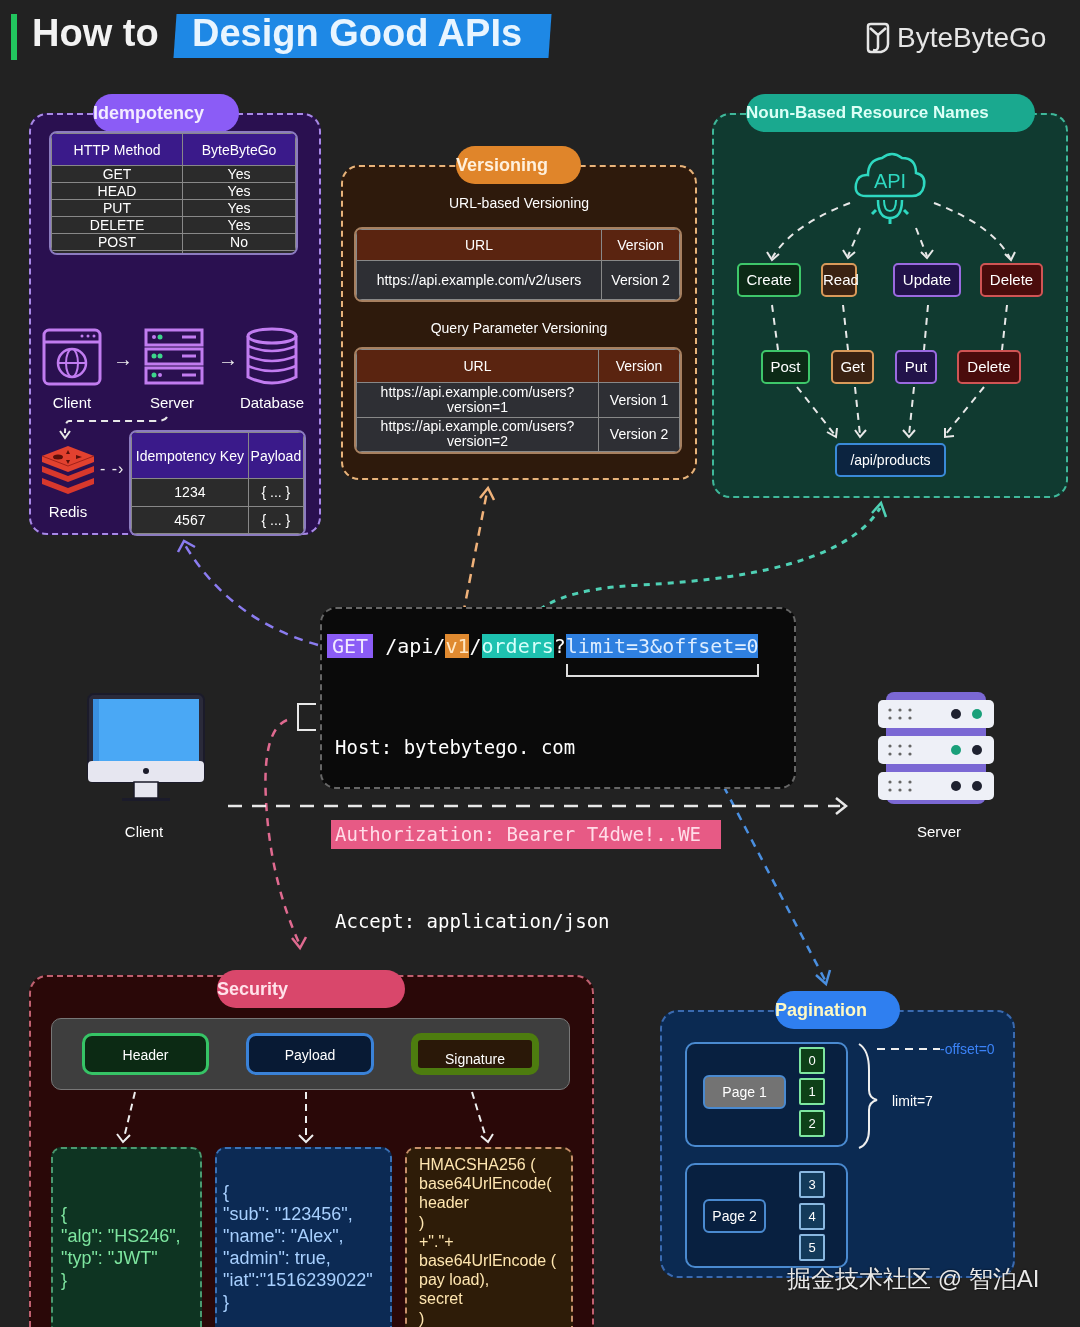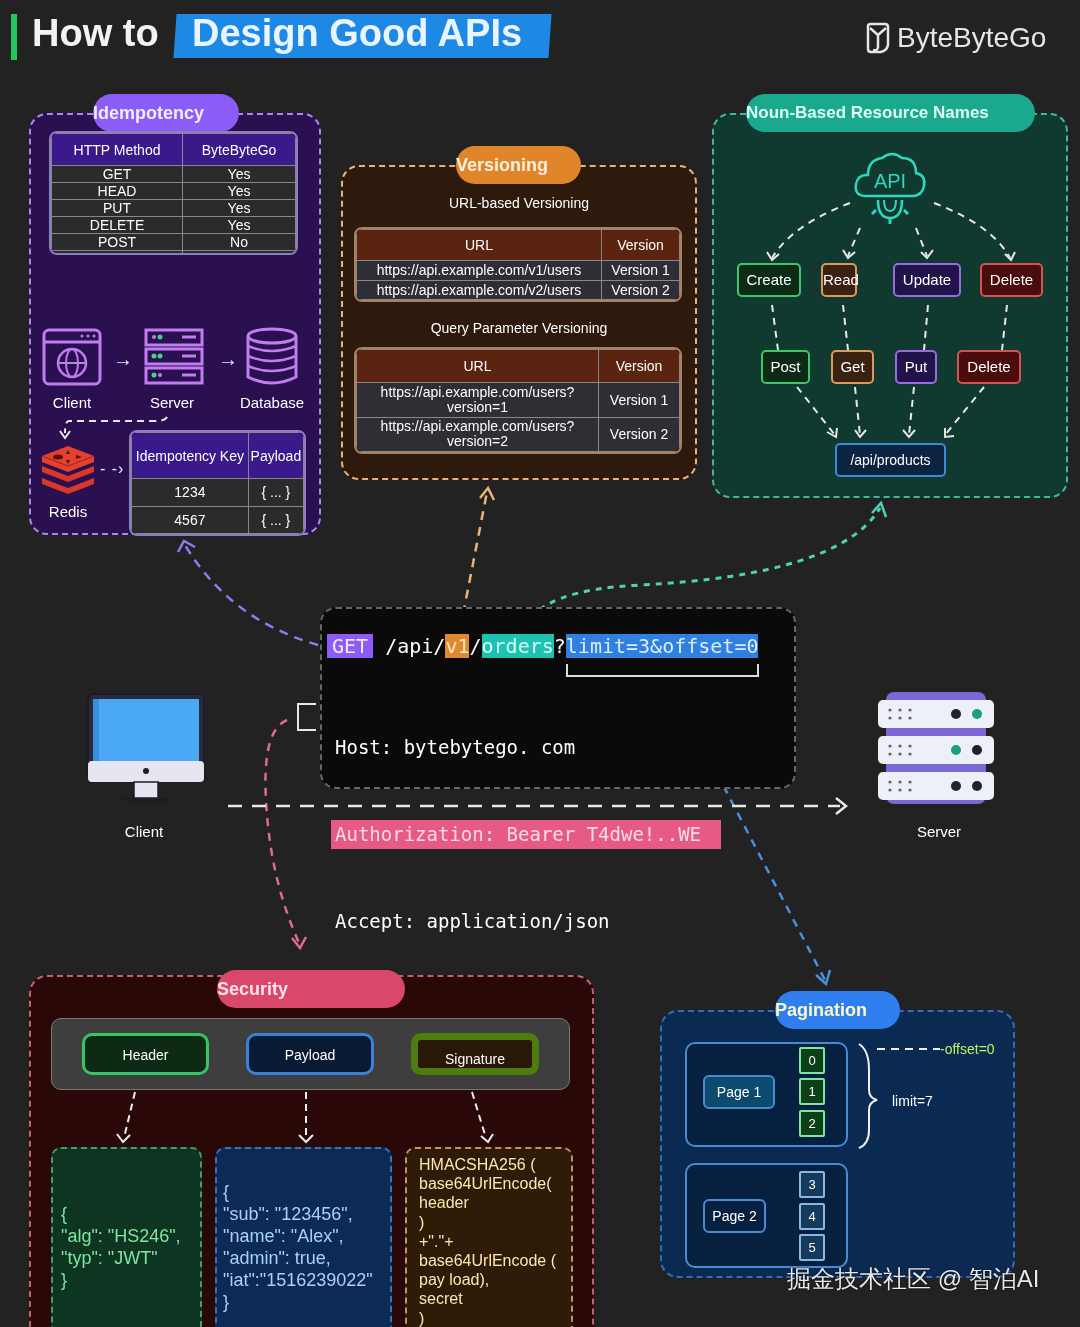--- a/index.html
+++ b/index.html
@@ -171,24 +171,20 @@
 <div class="sec" style="left:341px;top:165px;width:356px;height:315px;border-color:#e8b37a;background:#2e1a0c"></div>
 <div class="pill" style="left:456px;top:146px;width:125px;background:#e0852a;color:#fff0dc">Versioning</div>
 <div class="lbl" style="left:341px;top:195px;width:356px;font-size:14px">URL-based Versioning</div>
 <div class="tb" style="left:354px;top:227px;width:328px;height:75px;border-color:#a78060">
   <table style="height:100%">
     <tbody>
         <tr style="background:#5a2410;height:31px">
       <th>URL</th>
       <th style="width:78px">Version</th>
     </tr>
-    <tr style="background:#2e2f34">
-          <td>https://api.example.com/v1/users</td>
-          <td>Version 1</td>
-        </tr>
     <tr style="background:#2e2f34">
           <td>https://api.example.com/v2/users</td>
           <td>Version 2</td>
         </tr>
   </tbody>
     </table>
 </div>
 <div class="lbl" style="left:341px;top:320px;width:356px;font-size:14px">Query Parameter Versioning</div>
 <div class="tb" style="left:354px;top:347px;width:328px;height:107px;border-color:#a78060">
   <table style="height:100%">
@@ -351,31 +347,31 @@
   <div>base64UrlEncode (</div>
   <div>pay load),</div>
   <div>secret</div>
   <div>)</div>
 </div>
 
 <div class="sec" style="left:660px;top:1010px;width:355px;height:268px;border-color:#3a6ab0;background:#0b2a52"></div>
 <div class="pill" style="left:775px;top:991px;width:125px;background:#2f7ff0;color:#fef9c3">Pagination</div>
 
 <div class="abs" style="left:685px;top:1042px;width:163px;height:105px;border:2px solid #4a8ad0;border-radius:10px;background:#082040"></div>
-<div class="box-l" style="left:703px;top:1075px;width:72px;border-color:#4a8ad0;background:#0c4a6e;font-size:14px;border-radius:6px">Page 1</div>
+<div class="box-l" style="left:703px;top:1075px;width:83px;border-color:#4a8ad0;background:#737373;font-size:14px;border-radius:6px">Page 1</div>
 <div class="box-l" style="left:799px;top:1047px;width:26px;height:27px;line-height:23px;border-color:#7ee6a0;background:#0e4018;font-size:13px;border-radius:2px">0</div>
 <div class="box-l" style="left:799px;top:1078px;width:26px;height:27px;line-height:23px;border-color:#7ee6a0;background:#0e4018;font-size:13px;border-radius:2px">1</div>
 <div class="box-l" style="left:799px;top:1110px;width:26px;height:27px;line-height:23px;border-color:#7ee6a0;background:#0e4018;font-size:13px;border-radius:2px">2</div>
 
 <div class="abs" style="left:685px;top:1163px;width:163px;height:105px;border:2px solid #4a8ad0;border-radius:10px;background:#082040"></div>
 <div class="box-l" style="left:703px;top:1199px;width:63px;border-color:#4a8ad0;background:#082040;font-size:14px;border-radius:6px">Page 2</div>
 <div class="box-l" style="left:799px;top:1171px;width:26px;height:27px;line-height:23px;border-color:#8ab8e0;background:#133a5a;font-size:13px;border-radius:2px">3</div>
 <div class="box-l" style="left:799px;top:1203px;width:26px;height:27px;line-height:23px;border-color:#8ab8e0;background:#133a5a;font-size:13px;border-radius:2px">4</div>
 <div class="box-l" style="left:799px;top:1234px;width:26px;height:27px;line-height:23px;border-color:#8ab8e0;background:#133a5a;font-size:13px;border-radius:2px">5</div>
 
 <svg class="abs" style="left:855px;top:1040px" width="95" height="110">
   <path d="M4 4 Q14 10 14 30 V50 Q14 58 22 60 Q14 62 14 70 V90 Q14 104 4 108" fill="none" stroke="#eee" stroke-width="2"></path>
   <path d="M22 9 H85" stroke="#eee" stroke-width="2" stroke-dasharray="8 6"></path>
 </svg>
-<div class="abs" style="left:940px;top:1041px;font-size:14px;color:#bef264">-offset=0</div>
+<div class="abs" style="left:940px;top:1041px;font-size:14px;color:#3b82f6">-offset=0</div>
 <div class="abs" style="left:892px;top:1093px;font-size:14px;color:#fff">limit=7</div>
 
 <div class="abs" style="left:787px;top:1263px;font-size:24px;color:#e8e8e8;text-shadow:0 0 2px #000">掘金技术社区 @ 智泊AI</div>
 
 </body></html>

